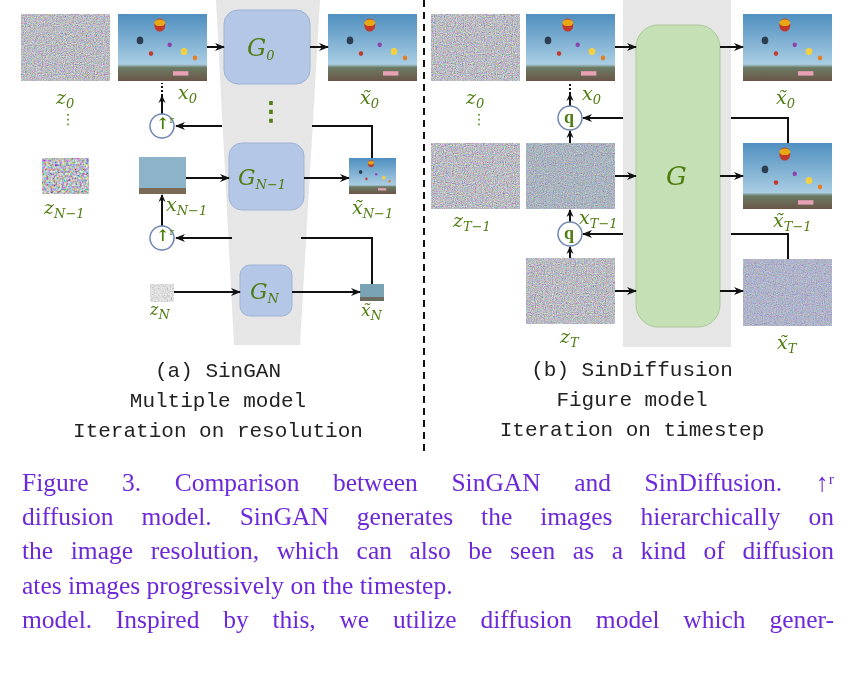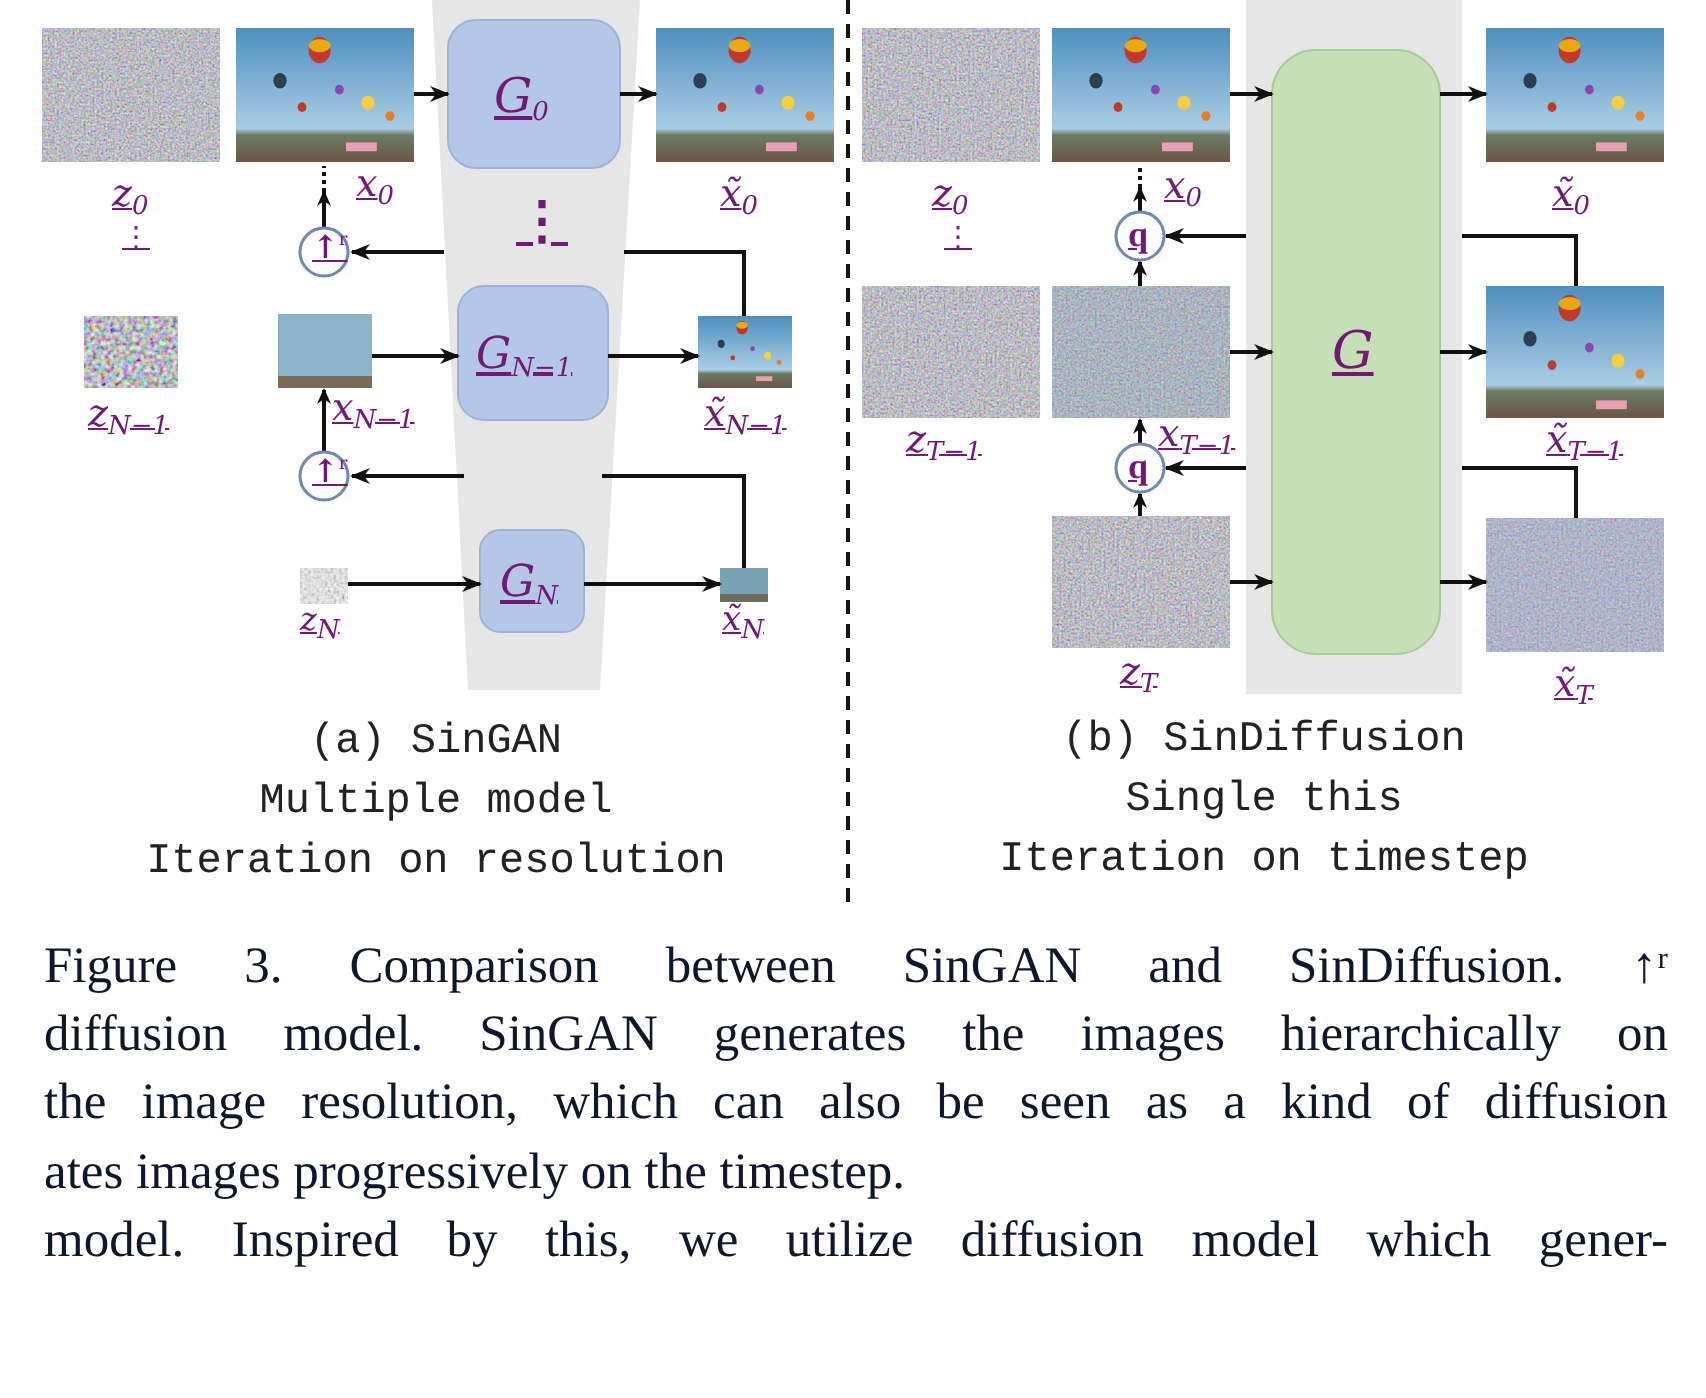--- a/index.html
+++ b/index.html
@@ -1,22 +1,22 @@
 <!DOCTYPE html>
 <html><head>
 <meta charset="utf-8">
 <style>
   html,body{margin:0;padding:0;background:#ffffff;}
   body{width:853px;height:699px;position:relative;overflow:hidden;font-family:"Liberation Serif","DejaVu Serif",serif;color:#111;}
   #fig{position:absolute;left:0;top:0;width:853px;height:460px;}
-  .lbl{position:absolute;font-family:"DejaVu Serif",serif;font-style:italic;font-size:19px;color:#701a75;white-space:nowrap;line-height:1;text-decoration:underline;}
+  .lbl{position:absolute;font-family:"DejaVu Serif",serif;font-style:italic;font-size:19px;color:#4d7c0f;white-space:nowrap;line-height:1;}
   .lbl sub{font-size:13px;font-style:italic;vertical-align:-4px;}
   .cap{position:absolute;text-align:center;font-family:Liberation Mono, monospace;font-size:21px;line-height:30px;color:#222;width:300px;}
   .cap div{white-space:nowrap;}
-  #caption{position:absolute;left:22px;top:466px;width:812px;font-family:"Liberation Serif",serif;font-size:25.5px;line-height:34.2px;color:#0f172a;text-align:justify;}
+  #caption{position:absolute;left:22px;top:466px;width:812px;font-family:"Liberation Serif",serif;font-size:25.5px;line-height:34.2px;color:#6d28d9;text-align:justify;}
   #caption .line{display:block;text-align:justify;text-align-last:justify;white-space:nowrap;}
   #caption .line.last{text-align-last:left;}
 </style>
 </head>
 <body>
 
 <div id="fig">
   <svg width="853" height="460" style="position:absolute;left:0;top:0">
     <defs>
       <marker id="ah" markerWidth="10" markerHeight="10" refX="9" refY="5" orient="auto" markerUnits="userSpaceOnUse">
@@ -196,21 +196,21 @@
 
   <span class="lbl" style="left:776px;top:88px"><span>x̃</span><sub>0</sub></span>
   <span class="lbl" style="left:773px;top:211px"><span>x̃</span><sub>T−1</sub></span>
   <span class="lbl" style="left:777px;top:333px"><span>x̃</span><sub>T</sub></span>
 
   <span class="lbl" style="left:564px;top:108px;font-size:18px;font-style:normal;font-weight:bold;font-family:'Liberation Serif',serif">q</span>
   <span class="lbl" style="left:564px;top:224px;font-size:18px;font-style:normal;font-weight:bold;font-family:'Liberation Serif',serif">q</span>
 
   <div class="cap" style="left:482px;top:356px">
     <div>(b) SinDiffusion</div>
-    <div>Single this</div>
+    <div>Figure model</div>
     <div>Iteration on timestep</div>
   </div>
 </div>
 
 <div id="caption">
   <span class="line">Figure 3.  Comparison between SinGAN and SinDiffusion.  ↑ʳ</span>
   <span class="line">diffusion model.  SinGAN generates the images hierarchically on</span>
   <span class="line">the image resolution, which can also be seen as a kind of diffusion</span>
   <span class="line last">ates images progressively on the timestep.</span>
   <span class="line">model.  Inspired by this, we utilize diffusion model which gener-</span>

